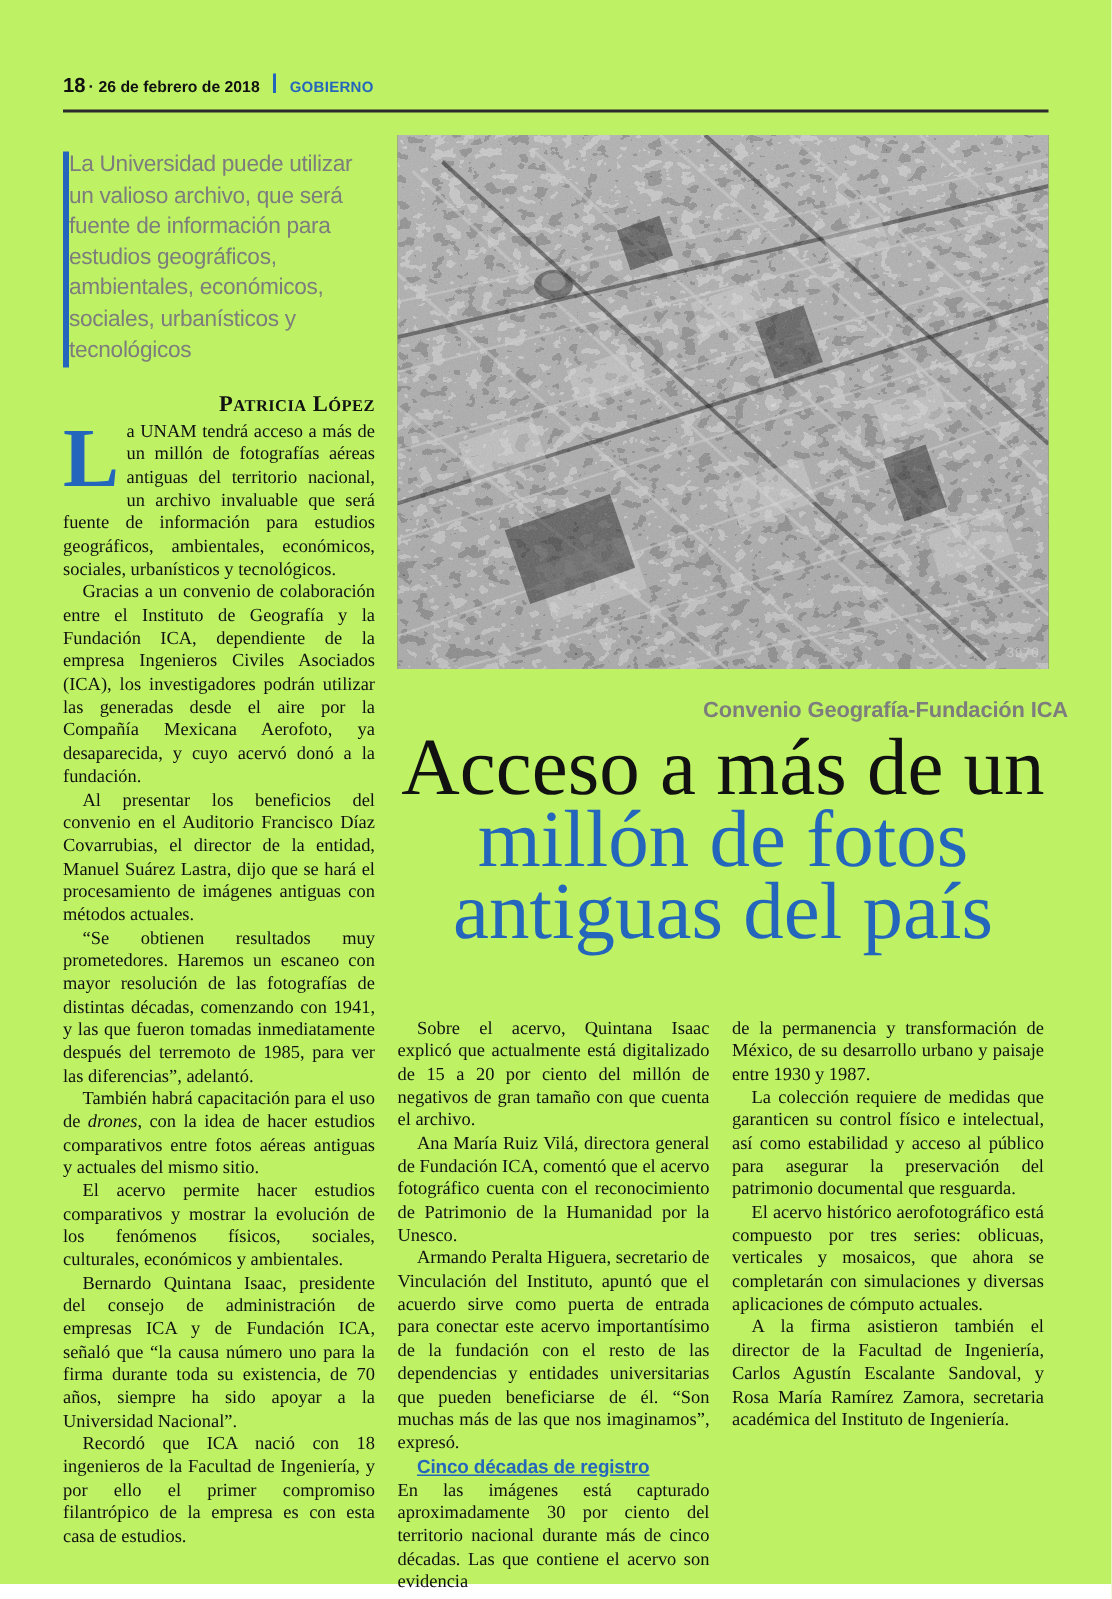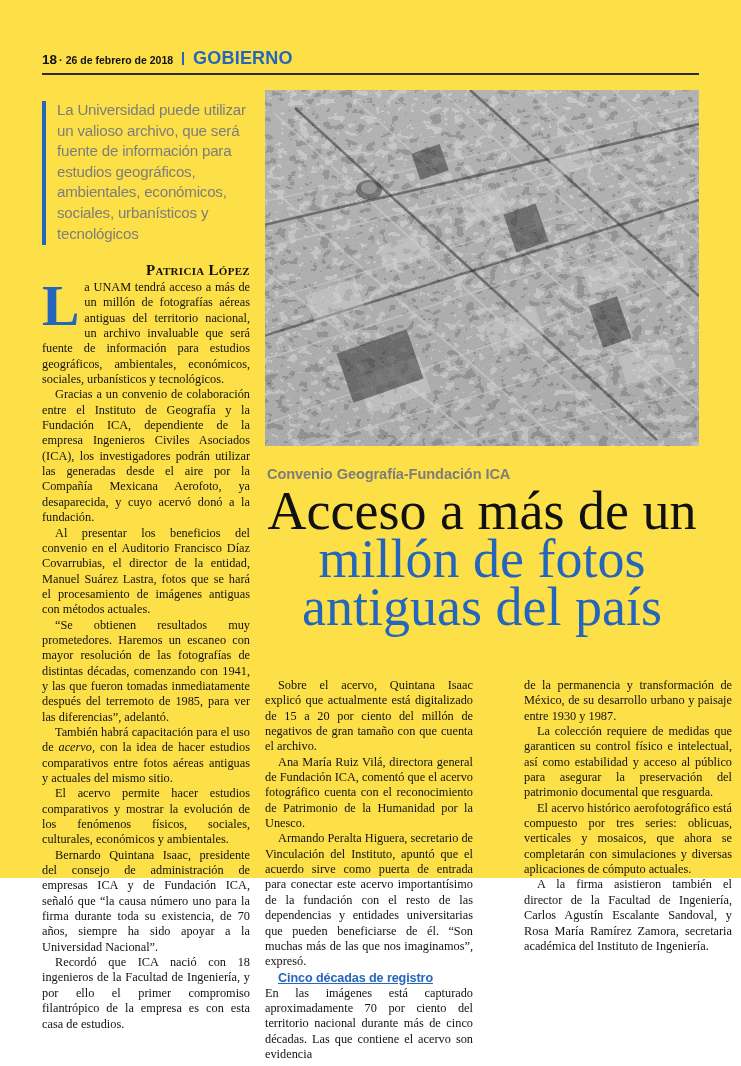--- a/index.html
+++ b/index.html
@@ -13,22 +13,22 @@
     position: relative;
     overflow: hidden;
     font-family: "Liberation Serif", serif;
     color: #111111;
   }
 
   .page {
     position: absolute;
     left: 0; top: 0;
     width: 741px;
-    height: 878px;
-    background: #fde047;
+    height: 1056px;
+    background: #bef264;
   }
 
   
   .masthead {
     position: absolute;
     left: 42px;
     top: 48px;
     width: 657px;
     height: 24px;
     display: flex;
@@ -59,40 +59,40 @@
     width: 2px;
     height: 13px;
     background: #2566bd;
     margin: 0 9px;
     position: relative;
     top: 1px;
   }
   .folio-section {
     font-family: "Liberation Sans", sans-serif;
     font-weight: bold;
-    font-size: 18px;
+    font-size: 10px;
     color: #2566bd;
     letter-spacing: 0.2px;
   }
   .masthead-rule {
     position: absolute;
     left: 42px;
     top: 73px;
     width: 657px;
     height: 1.6px;
     background: #2b2b2b;
   }
 
   
   .pullquote {
     position: absolute;
     left: 42px;
     top: 100px;
     width: 208px;
-    padding-left: 15px;
+    padding-left: 4px;
     box-sizing: border-box;
   }
   .pullquote-bar {
     position: absolute;
     left: 42px;
     top: 101px;
     width: 3.5px;
     height: 144px;
     background: #2566bd;
   }
@@ -138,24 +138,24 @@
     font-family: "Liberation Sans", sans-serif;
     font-size: 9px;
     color: #cfcfcf;
     opacity: 0.75;
     letter-spacing: 0.5px;
   }
 
   
   .kicker {
     position: absolute;
-    left: 267px;
+    left: 278px;
     top: 466px;
     width: 434px;
-    text-align: left;
+    text-align: right;
     font-family: "Liberation Sans", sans-serif;
     font-weight: bold;
     font-size: 14.6px;
     color: #7d7d7d;
     letter-spacing: -0.1px;
   }
   .headline {
     position: absolute;
     left: 258px;
     top: 487px;
@@ -178,21 +178,21 @@
     line-height: 15.35px;
     color: #111111;
     text-align: justify;
     text-justify: inter-word;
     hyphens: manual;
   }
   .col p { margin: 0; text-indent: 13px; }
   .col p.noindent { text-indent: 0; }
   .col-1 { left: 42px; top: 280px; width: 208px; }
   .col-2 { left: 265px; top: 678px; width: 208px; }
-  .col-3 { left: 488px; top: 678px; width: 208px; margin-left: 36px; }
+  .col-3 { left: 488px; top: 678px; width: 208px; }
 
   .dropcap {
     float: left;
     font-family: "Liberation Serif", serif;
     font-weight: bold;
     font-size: 56px;
     line-height: 44px;
     color: #2566bd;
     margin: 2px 5px 0 0;
     padding-top: 2px;
@@ -328,34 +328,34 @@
   <div class="kicker">Convenio Geografía-Fundación ICA</div>
   <div class="headline">
     <span class="hl-black">Acceso a más de un</span>
     <span class="hl-blue">millón de fotos</span>
     <span class="hl-blue">antiguas del país</span>
   </div>
 
   <div class="col col-1">
     <p class="noindent"><span class="dropcap">L</span><span>a UNAM tendrá acceso a más de un millón de fotografías aéreas antiguas del territorio nacional, un archivo invaluable que será fuente de información para estudios geográficos, ambientales, económicos, sociales, urbanísticos y tecnológicos.</span></p>
     <p>Gracias a un convenio de colaboración entre el Instituto de Geografía y la Fundación ICA, dependiente de la empresa Ingenieros Civiles Asociados (ICA), los investigadores podrán utilizar las generadas desde el aire por la Compañía Mexicana Aerofoto, ya desaparecida, y cuyo acervó donó a la fundación.</p>
-    <p>Al presentar los beneficios del convenio en el Auditorio Francisco Díaz Covarrubias, el director de la entidad, Manuel Suárez Lastra, fotos que se hará el procesamiento de imágenes antiguas con métodos actuales.</p>
+    <p>Al presentar los beneficios del convenio en el Auditorio Francisco Díaz Covarrubias, el director de la entidad, Manuel Suárez Lastra, dijo que se hará el procesamiento de imágenes antiguas con métodos actuales.</p>
     <p>“Se obtienen resultados muy prometedores. Haremos un escaneo con mayor resolución de las fotografías de distintas décadas, comenzando con 1941, y las que fueron tomadas inmediatamente después del terremoto de 1985, para ver las diferencias”, adelantó.</p>
-    <p><span>También habrá capacitación para el uso de </span><span class="ital">acervo</span><span>, con la idea de hacer estudios comparativos entre fotos aéreas antiguas y actuales del mismo sitio.</span></p>
+    <p><span>También habrá capacitación para el uso de </span><span class="ital">drones</span><span>, con la idea de hacer estudios comparativos entre fotos aéreas antiguas y actuales del mismo sitio.</span></p>
     <p>El acervo permite hacer estudios comparativos y mostrar la evolución de los fenómenos físicos, sociales, culturales, económicos y ambientales.</p>
     <p>Bernardo Quintana Isaac, presidente del consejo de administración de empresas ICA y de Fundación ICA, señaló que “la causa número uno para la firma durante toda su existencia, de 70 años, siempre ha sido apoyar a la Universidad Nacional”.</p>
     <p>Recordó que ICA nació con 18 ingenieros de la Facultad de Ingeniería, y por ello el primer compromiso filantrópico de la empresa es con esta casa de estudios.</p>
   </div>
 
   <div class="col col-2">
     <p>Sobre el acervo, Quintana Isaac explicó que actualmente está digitalizado de 15 a 20 por ciento del millón de negativos de gran tamaño con que cuenta el archivo.</p>
     <p>Ana María Ruiz Vilá, directora general de Fundación ICA, comentó que el acervo fotográfico cuenta con el reconocimiento de Patrimonio de la Humanidad por la Unesco.</p>
     <p>Armando Peralta Higuera, secretario de Vinculación del Instituto, apuntó que el acuerdo sirve como puerta de entrada para conectar este acervo importantísimo de la fundación con el resto de las dependencias y entidades universitarias que pueden beneficiarse de él. “Son muchas más de las que nos imaginamos”, expresó.</p>
     <p class="subhead">Cinco décadas de registro</p>
-    <p class="noindent">En las imágenes está capturado aproximadamente 70 por ciento del territorio nacional durante más de cinco décadas. Las que contiene el acervo son evidencia</p>
+    <p class="noindent">En las imágenes está capturado aproximadamente 30 por ciento del territorio nacional durante más de cinco décadas. Las que contiene el acervo son evidencia</p>
   </div>
 
   <div class="col col-3">
     <p class="noindent">de la permanencia y transformación de México, de su desarrollo urbano y paisaje entre 1930 y 1987.</p>
     <p>La colección requiere de medidas que garanticen su control físico e intelectual, así como estabilidad y acceso al público para asegurar la preservación del patrimonio documental que resguarda.</p>
     <p>El acervo histórico aerofotográfico está compuesto por tres series: oblicuas, verticales y mosaicos, que ahora se completarán con simulaciones y diversas aplicaciones de cómputo actuales.</p>
     <p>A la firma asistieron también el director de la Facultad de Ingeniería, Carlos Agustín Escalante Sandoval, y Rosa María Ramírez Zamora, secretaria académica del Instituto de Ingeniería.</p>
   </div>
 
 </div>

